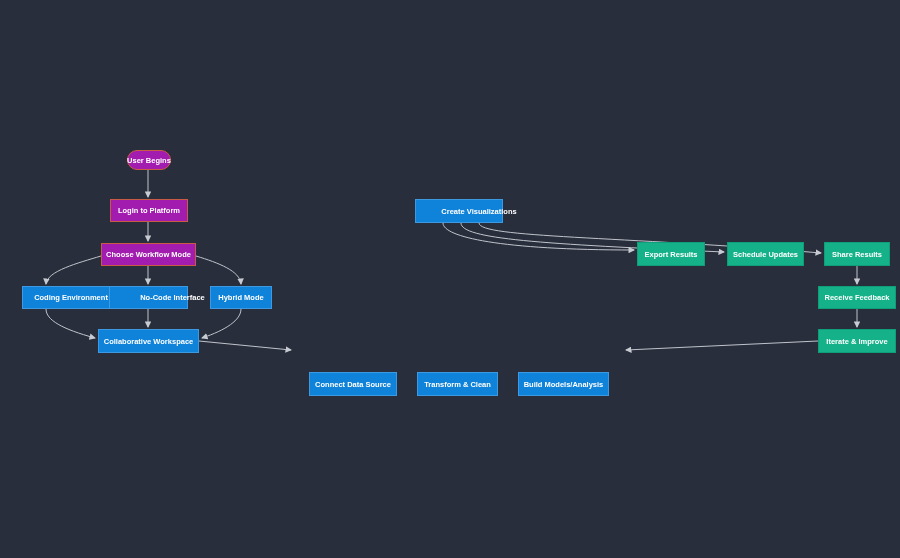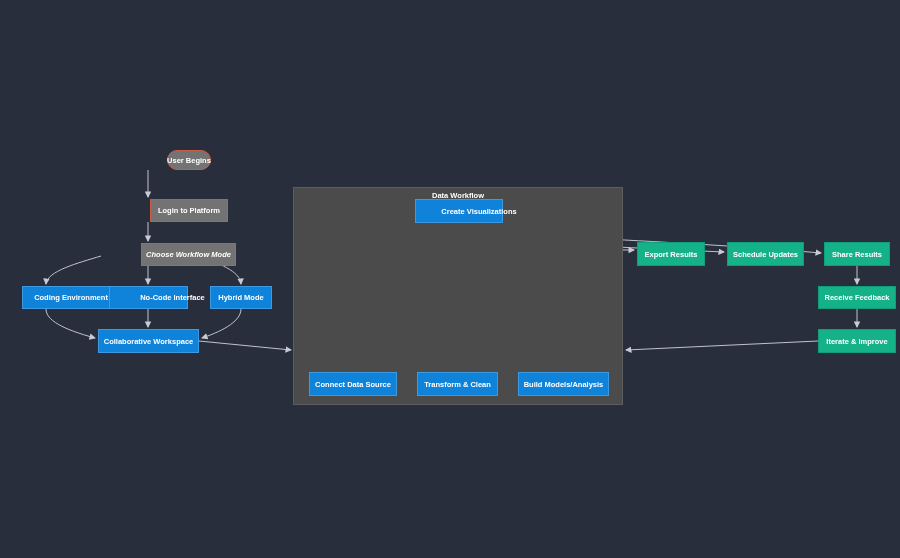--- a/index.html
+++ b/index.html
@@ -14,21 +14,21 @@
   }
   .subgraph-title{
     position:absolute;top:3px;left:0;right:0;text-align:center;
     color:#ffffff;font-size:7.5px;font-weight:700;
   }
   .node{
     position:absolute;display:flex;align-items:center;justify-content:center;
     color:#ffffff;font-size:7.5px;font-weight:700;text-align:center;
     white-space:nowrap;box-sizing:border-box;border:1px solid transparent;
   }
-  .salmon{background:#737373;border-color:#c95a44;margin-left:40px;}
+  .salmon{background:#a21caf;border-color:#c95a44;}
   .blue{background:#0f82da;border-color:#3d99e2;}
   .green{background:#15b28a;border-color:#0e9f7a;}
   .stadium{border-radius:10px;}
 </style>
 </head>
 <body>
 
 <div class="stage">
 
   <svg class="edges" viewBox="0 0 900 558">
@@ -49,29 +49,26 @@
       <path d="M199,341 L291,350" marker-end="url(#arrow)"></path>
       <path d="M443,223 C443,237 500,250 634,250" marker-end="url(#arrow)"></path>
       <path d="M461,223 C461,239 540,244 724,252" marker-end="url(#arrow)"></path>
       <path d="M479,223 C479,238 620,236 821,253" marker-end="url(#arrow)"></path>
       <path d="M857,266 L857,284" marker-end="url(#arrow)"></path>
       <path d="M857,309 L857,327" marker-end="url(#arrow)"></path>
       <path d="M818,341 L626,350" marker-end="url(#arrow)"></path>
     </g>
   </svg>
 
-  <div class="subgraph">
-    <div class="subgraph-title">Data Workflow</div>
-  </div>
 
   <div class="node salmon stadium" style="left:127px;top:150px;width:44px;height:20px;">User Begins</div>
 
   <div class="node salmon" style="left:110px;top:199px;width:78px;height:23px;">Login to Platform</div>
 
-  <div class="node salmon" style="left:101px;top:243px;width:95px;height:23px;font-style:italic;">Choose Workflow Mode</div>
+  <div class="node salmon" style="left:101px;top:243px;width:95px;height:23px;">Choose Workflow Mode</div>
 
   <div class="node blue" style="left:22px;top:286px;width:98px;height:23px;">Coding Environment</div>
 
   <div class="node blue" style="left:109px;top:286px;width:79px;height:23px;padding-left:48px;">No-Code Interface</div>
 
   <div class="node blue" style="left:210px;top:286px;width:62px;height:23px;">Hybrid Mode</div>
 
   <div class="node blue" style="left:98px;top:329px;width:101px;height:24px;">Collaborative Workspace</div>
 
   <div class="node blue" style="left:415px;top:199px;width:88px;height:24px;padding-left:40px;">Create Visualizations</div>

